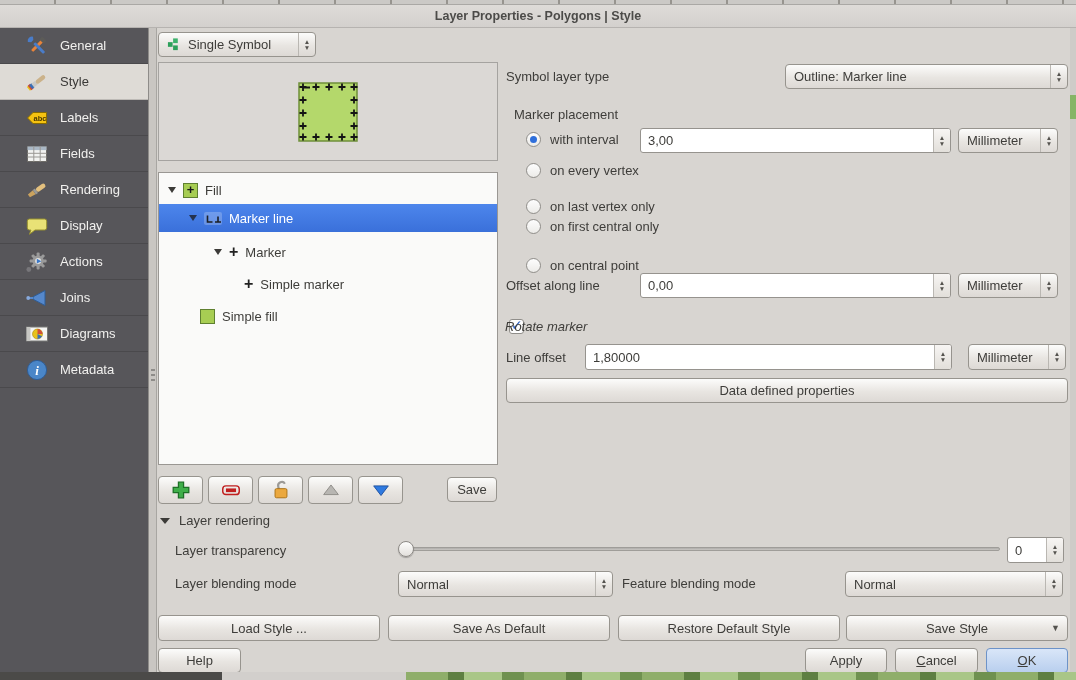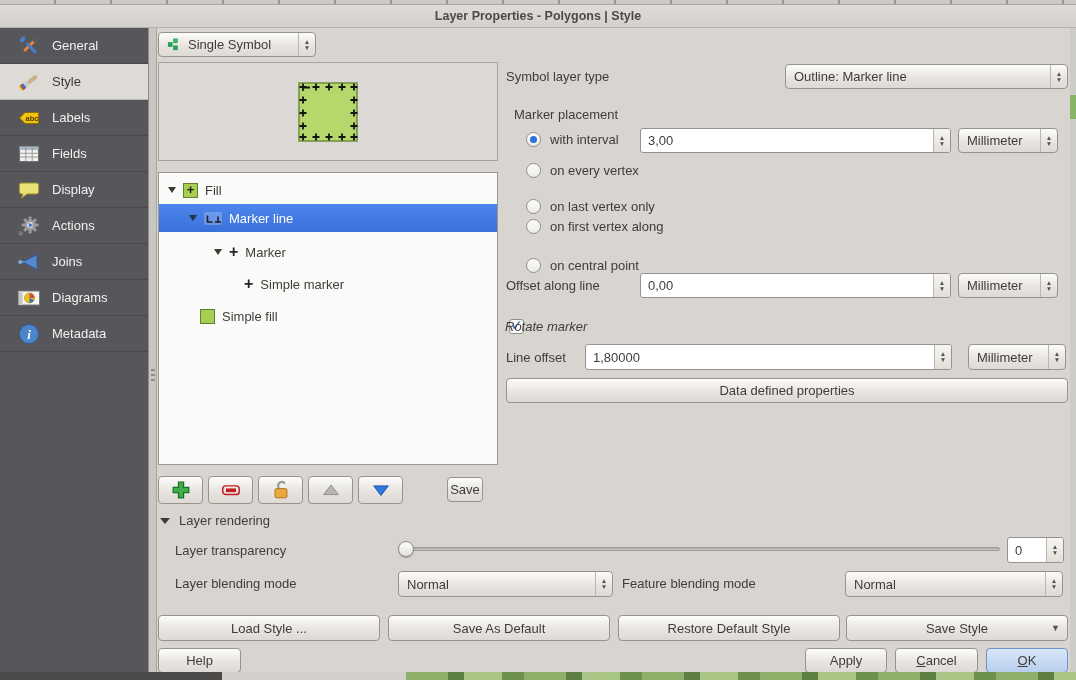--- a/index.html
+++ b/index.html
@@ -11,21 +11,21 @@
   #top-strip { position:absolute; left:0; top:0; width:1076px; height:5px;
     background:repeating-linear-gradient(90deg,#cbc9c6 0 54px,#97948f 54px 56px); border-bottom:1px solid #aaa8a5; }
 
   
   #titlebar { position:absolute; left:0; top:5px; width:1076px; height:23px;
     background:linear-gradient(#dedbd8,#d3d0cd); border-bottom:1px solid #b6b3b0;
     text-align:center; line-height:22px; font-weight:bold; font-size:12.5px; color:#4c4b49; }
 
   
   #sidebar { position:absolute; left:0; top:28px; width:148px; height:644px; background:#57565a; }
-  .side-item { height:36px; display:flex; align-items:center; gap:10px; padding-left:16px;
+  .side-item { height:36px; display:flex; align-items:center; gap:10px; padding-left:24px;
     color:#f1f0ee; border-bottom:1px solid rgba(0,0,0,0.15); cursor:default; }
   .side-item.active { background:#dedbd6; color:#3a3937; }
   .side-icon { width:26px; height:26px; display:flex; align-items:center; justify-content:center; flex:0 0 26px; }
 
   
   #splitter { position:absolute; left:148px; top:28px; width:9px; height:644px;
     background:#c9c6c2; border-left:1px solid #8e8c89; border-right:1px solid #a8a6a2; }
   #splitter .grip { position:absolute; left:1.5px; width:4px; height:2px; background:#8e8c89; }
 
   
@@ -89,21 +89,21 @@
   #tr-simplefill { top:129px; padding-left:41px; }
   .icon-fillsq { width:15px; height:15px; background:#a7cd53; border:1px solid #5f8030; text-align:center;
     line-height:12px; font-weight:bold; font-size:13px; color:#1a1a1a; flex:0 0 auto; }
   .icon-plus { font-size:16px; font-weight:bold; color:#222; line-height:14px; flex:0 0 auto; }
   .tree-row.selected .icon-ml { background:rgba(255,255,255,0.22); border-radius:2px; }
 
   
   .tool-btn { top:476px; width:45px; height:28px; }
   #tb-add { left:158px; } #tb-remove { left:208px; } #tb-lock { left:258px; }
   #tb-up { left:308px; } #tb-down { left:358px; }
-  #save-btn { left:447px; top:477px; width:36px; height:25px; }
+  #save-btn { left:447px; top:477px; width:50px; height:25px; }
 
   
   #lr-header { position:absolute; left:160px; top:513px; display:flex; align-items:center; gap:9px; }
   #lr-header .tri { width:0; height:0; border-left:5px solid transparent; border-right:5px solid transparent;
     border-top:6.5px solid #3c3b38; }
   #transp-label { left:175px; top:543px; }
   #slider-track { position:absolute; left:399px; top:547px; width:601px; height:4px; border-radius:2px;
     background:linear-gradient(#aeaca9,#c9c6c2); border:1px solid #9f9d99; }
   #slider-handle { position:absolute; left:398px; top:541px; width:16px; height:16px; border-radius:50%;
     background:linear-gradient(#fdfdfc,#e3e0dc); border:1px solid #8d8a86; box-shadow:0 1px 1px rgba(0,0,0,0.25); }
@@ -194,20 +194,32 @@
     </div>
     <div class="side-item">
       <span class="side-icon">
         <svg width="24" height="24" viewBox="0 0 24 24">
           <rect x="2.5" y="4.5" width="19" height="15" fill="#f2f2f0" stroke="#6e6c68"></rect>
           <rect x="2.5" y="4.5" width="19" height="3.6" fill="#aab8c6"></rect>
           <path d="M2.5 11.3 h19 M2.5 15 h19 M8.8 4.5 v15 M15.2 4.5 v15" stroke="#9a9894" fill="none"></path>
         </svg>
       </span>
       <span>Fields</span>
+    </div>
+    <div class="side-item">
+      <span class="side-icon">
+        <svg width="24" height="24" viewBox="0 0 24 24">
+          <g transform="rotate(-35 12 12)">
+            <path d="M2 10.4 L8.5 9.8 V14.6 L2 14 Z" fill="#caa25e"></path>
+            <rect x="8.5" y="9.6" width="2.6" height="5.4" fill="#9a9a97"></rect>
+            <rect x="11.1" y="9.9" width="10.5" height="4.6" rx="2.2" fill="#e3c07e"></rect>
+          </g>
+        </svg>
+      </span>
+      <span>Rendering</span>
     </div>
     <div class="side-item">
       <span class="side-icon">
         <svg width="24" height="24" viewBox="0 0 24 24">
           <path d="M4.5 5 h15 a2.2 2.2 0 0 1 2.2 2.2 v6.6 a2.2 2.2 0 0 1 -2.2 2.2 h-9.5 l-5.5 4.3 1.4-4.3 h-1.4 a2.2 2.2 0 0 1 -2.2 -2.2 v-6.6 a2.2 2.2 0 0 1 2.2 -2.2 z" fill="#e9e276" stroke="#97902f"></path>
         </svg>
       </span>
       <span>Display</span>
     </div>
     <div class="side-item">
@@ -453,21 +465,21 @@
   <div class="radio-row" id="rr1">
     <span class="radio"></span>
     <span>on every vertex</span>
   </div>
   <div class="radio-row" id="rr2">
     <span class="radio"></span>
     <span>on last vertex only</span>
   </div>
   <div class="radio-row" id="rr3">
     <span class="radio"></span>
-    <span>on first vertex along</span>
+    <span>on first central only</span>
   </div>
   <div class="radio-row" id="rr4">
     <span class="radio"></span>
     <span>on central point</span>
   </div>
 
   <div class="spinbox" id="interval-spin">
     <span class="num">3,00</span>
     <span class="spin">
         <span>▲</span>

